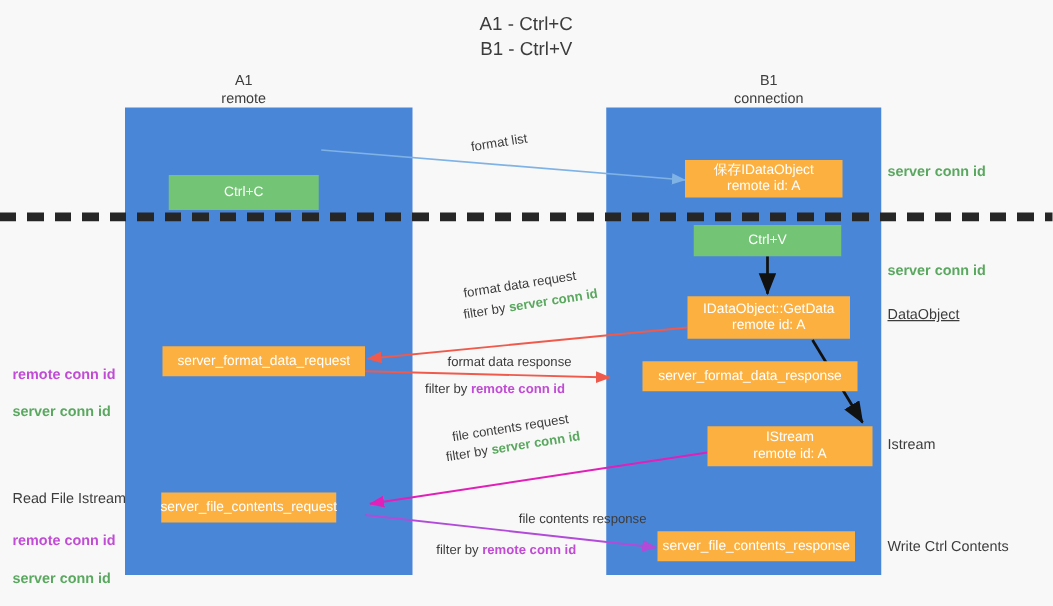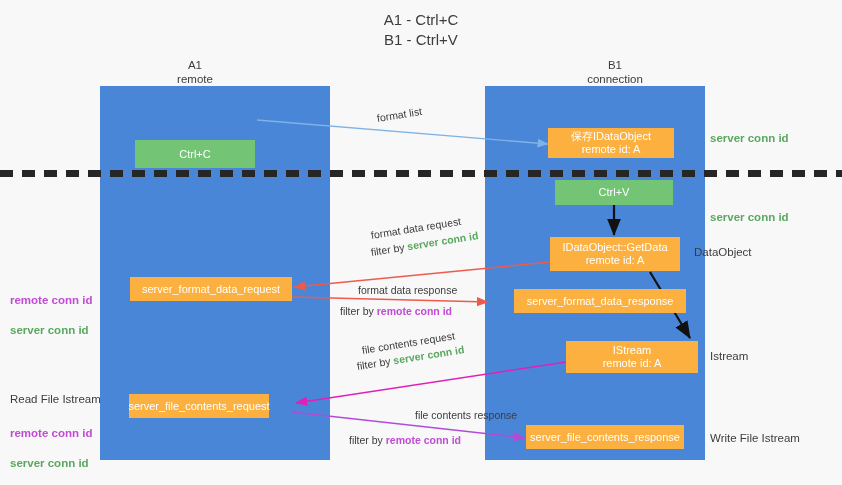--- a/index.html
+++ b/index.html
@@ -135,25 +135,25 @@
 remote id: A</div>
 
   <div class="node orange" style="left:129px;top:394px;width:140px;height:24px;">server_file_contents_request</div>
 
   <div class="node orange" style="left:526px;top:425px;width:158px;height:24px;">server_file_contents_response</div>
 
   <div class="sidelabel green-t" style="left:710px;top:131px;">server conn id</div>
 
   <div class="sidelabel green-t" style="left:710px;top:210px;">server conn id</div>
 
-  <div class="sidelabel" style="left:694px;top:245px;">DataObject</div>
+  <div class="sidelabel" style="left:710px;top:245px;text-decoration:underline;">DataObject</div>
 
   <div class="sidelabel" style="left:710px;top:349px;">Istream</div>
 
-  <div class="sidelabel" style="left:710px;top:431px;">Write File Istream</div>
+  <div class="sidelabel" style="left:710px;top:431px;">Write Ctrl Contents</div>
 
   <div class="sidelabel purple-t" style="left:10px;top:278px;">
     <span style="color:#c14bd4;">remote conn id</span><br>
     <span class="green-t">server conn id</span>
   </div>
 
   <div class="sidelabel" style="left:10px;top:392px;">Read File Istream</div>
 
   <div class="sidelabel" style="left:10px;top:411px;">
     <span class="purple-t">remote conn id</span><br>

